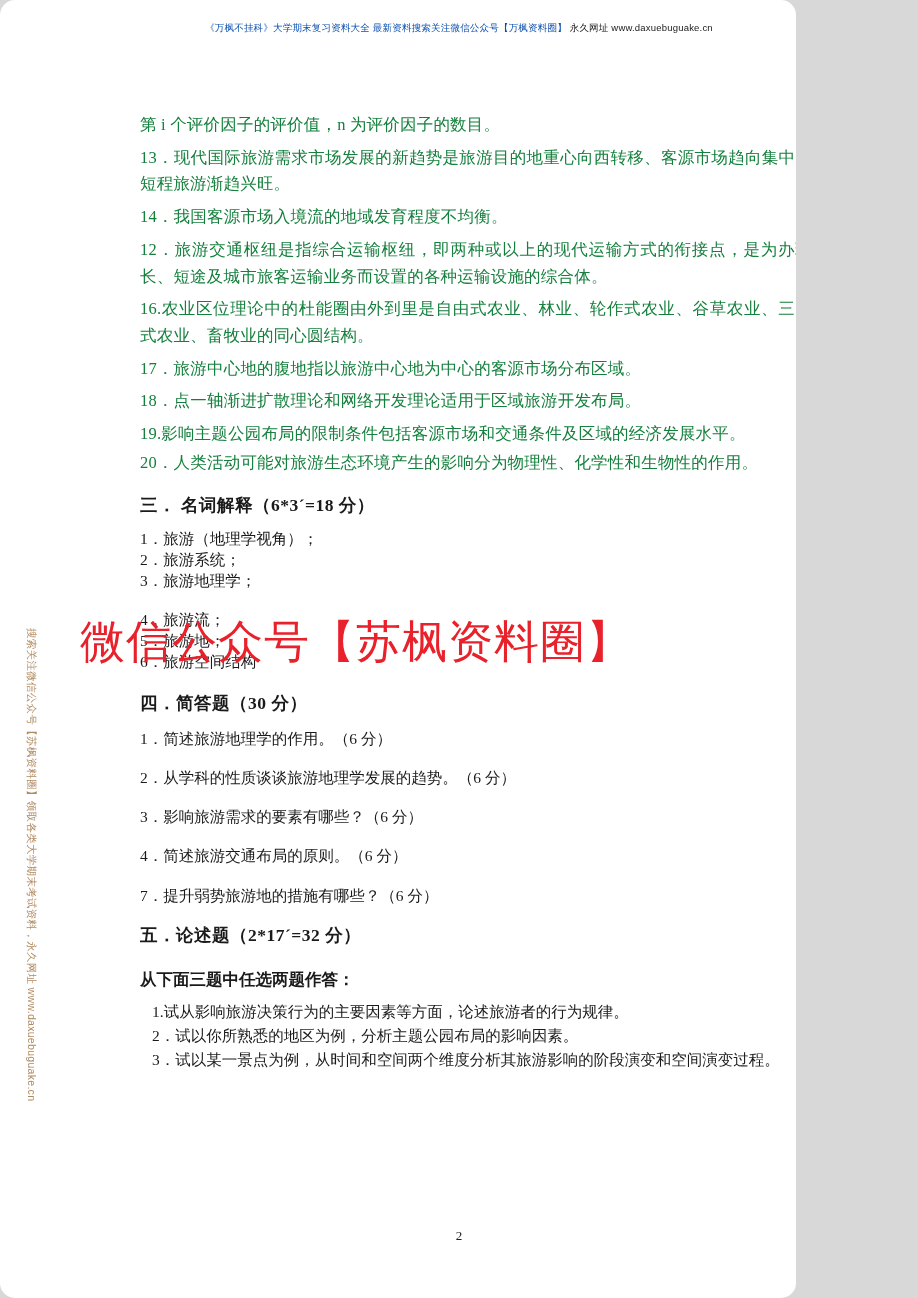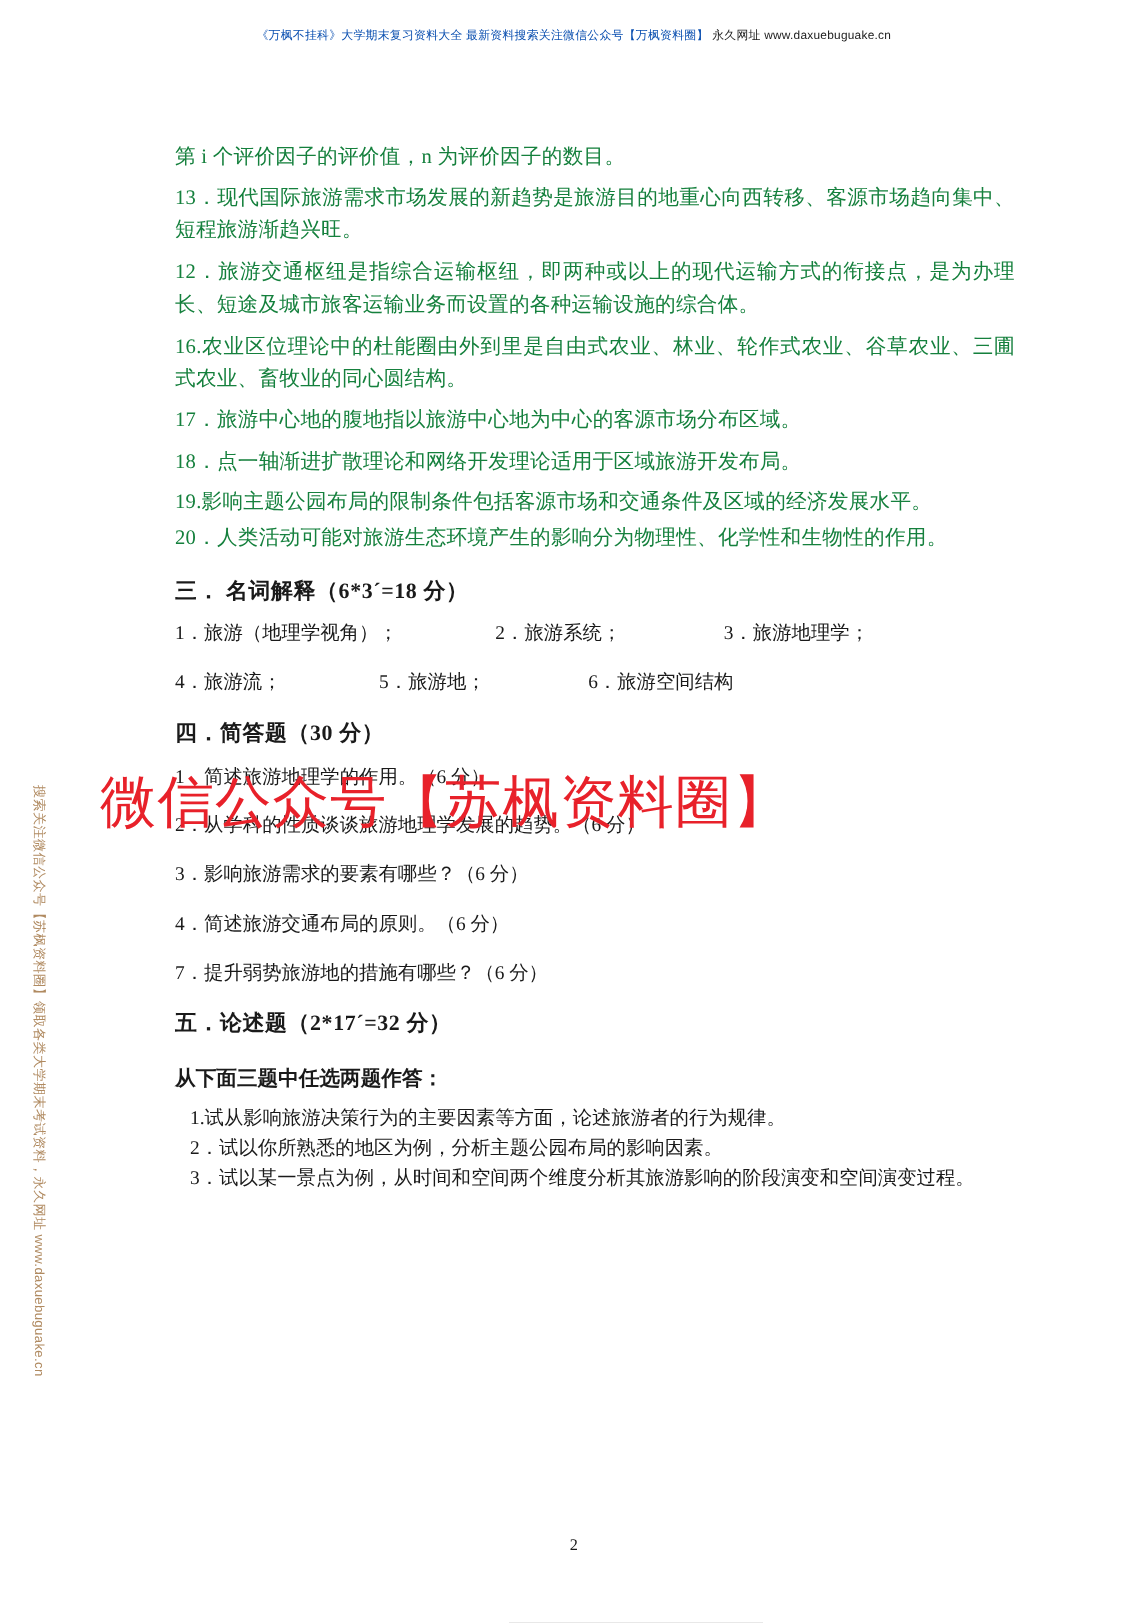--- a/index.html
+++ b/index.html
@@ -5,24 +5,25 @@
   html, body {
     margin: 0;
     padding: 0;
     background: #d8d8d8;
   }
   body {
     font-family: "Liberation Serif", "DejaVu Serif", serif;
   }
   .page {
     position: relative;
-    width: 918px;
+    width: 796px;
     height: 1298px;
     background: #ffffff;
     overflow: hidden;
+    border-radius: 15px;
   }
   .header-band {
     position: absolute;
     top: 22px;
     left: 0;
     width: 918px;
     text-align: center;
     font-family: "Liberation Sans", sans-serif;
     font-size: 9.5px;
     color: #555555;
@@ -60,20 +61,21 @@
     letter-spacing: 0.5px;
   }
   .sec-head.small-gap {
     margin-top: 14px;
   }
   .term-row {
     font-size: 15.5px;
     color: #1a1a1a;
     margin: 0 0 18px 0;
     display: flex;
+    flex-direction: column;
   }
   .term-row span.t {
     display: inline-block;
   }
   .term-row span.sp1 { width: 78px; }
   .term-row span.sp2 { width: 82px; }
   .qa-line {
     font-size: 15.5px;
     line-height: 1.5;
     color: #1a1a1a;
@@ -134,20 +136,21 @@
 <div class="page">
 
   <div class="header-band">
     <span class="hl">《万枫不挂科》大学期末复习资料大全</span><span class="hl">  最新资料搜索关注微信公众号【万枫资料圈】</span><span class="hb"> 永久网址 www.daxuebuguake.cn</span>
   </div>
 
   <div class="content">
 
     <p class="line">第 i 个评价因子的评价值，n 为评价因子的数目。</p>
     <p class="line">13．现代国际旅游需求市场发展的新趋势是旅游目的地重心向西转移、客源市场趋向集中、短程旅游渐趋兴旺。</p>
+    <p class="line">14．我国客源市场入境流的地域发育程度不均衡。</p>
     <p class="line">12．旅游交通枢纽是指综合运输枢纽，即两种或以上的现代运输方式的衔接点，是为办理长、短途及城市旅客运输业务而设置的各种运输设施的综合体。</p>
     <p class="line">16.农业区位理论中的杜能圈由外到里是自由式农业、林业、轮作式农业、谷草农业、三圃式农业、畜牧业的同心圆结构。</p>
     <p class="line">17．旅游中心地的腹地指以旅游中心地为中心的客源市场分布区域。</p>
     <p class="line">18．点一轴渐进扩散理论和网络开发理论适用于区域旅游开发布局。</p>
     <p class="line tight">19.影响主题公园布局的限制条件包括客源市场和交通条件及区域的经济发展水平。</p>
     <p class="line tight">20．人类活动可能对旅游生态环境产生的影响分为物理性、化学性和生物性的作用。</p>
 
     <h2 class="sec-head">三．  名词解释（6*3´=18 分）</h2>
 
     <div class="term-row">

